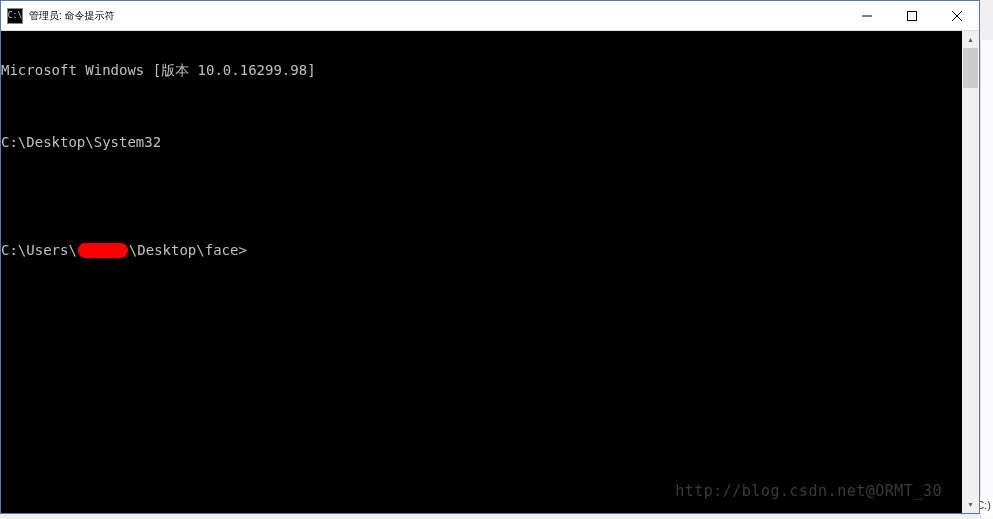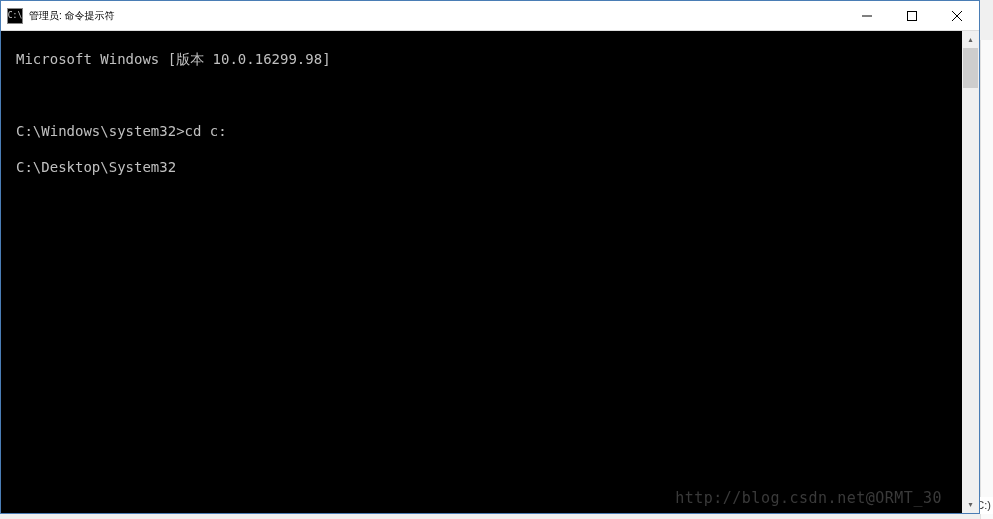--- a/index.html
+++ b/index.html
@@ -76,25 +76,24 @@
       display: flex;
       background: #000;
     }
     .terminal {
       flex: 1;
       background: #000;
       color: #c0c0c0;
       font-family: "NSimSun", "SimSun", "Consolas", monospace;
       font-size: 14px;
       line-height: 18px;
-      padding: 1px 0 0 0;
+      padding: 12px 0 0 0;
       white-space: pre;
       position: relative;
       overflow: hidden;
-      margin-left: 15px;
     }
     .terminal-line {
       display: block;
       height: 18px;
       position: relative;
     }
     .redact {
       display: inline-block;
       width: 44px;
       height: 15px;
@@ -142,21 +141,21 @@
     .scroll-thumb {
       position: absolute;
       top: 17px;
       width: 15px;
       left: 1px;
       height: 40px;
       background: #cdcdcd;
     }
     .watermark {
       position: absolute;
-      bottom: 6px;
+      bottom: 13px;
       right: 20px;
       color: #3a3a3a;
       font-family: monospace;
       font-size: 15px;
       letter-spacing: 0.5px;
       pointer-events: none;
     }
     .bg-partial {
       position: absolute;
       right: 0;
@@ -204,24 +203,24 @@
             <line x1="0" y1="0" x2="10" y2="10"></line>
             <line x1="10" y1="0" x2="0" y2="10"></line>
           </svg>
       </div>
     </div>
   </div>
   <div class="terminal-wrap">
     <div class="terminal">
 <span class="terminal-line">Microsoft Windows [版本 10.0.16299.98]</span>
 <span class="terminal-line"></span>
-<span class="terminal-line">C:\Windows\system32&gt;cd c:</span>
 <span class="terminal-line">C:\Desktop\System32</span>
 <span class="terminal-line"></span>
 <span class="terminal-line"></span>
+<span class="terminal-line"><span>C:\Users\</span><span class="redact2"></span><span>\Desktop\face&gt;</span></span>
       <div class="watermark">http://blog.csdn.net@ORMT_30</div>
     </div>
     <div class="scrollbar">
       <div class="scroll-arrow top">▴</div>
       <div class="scroll-thumb"></div>
       <div class="scroll-arrow bottom">▾</div>
     </div>
   </div>
 </div>
 

